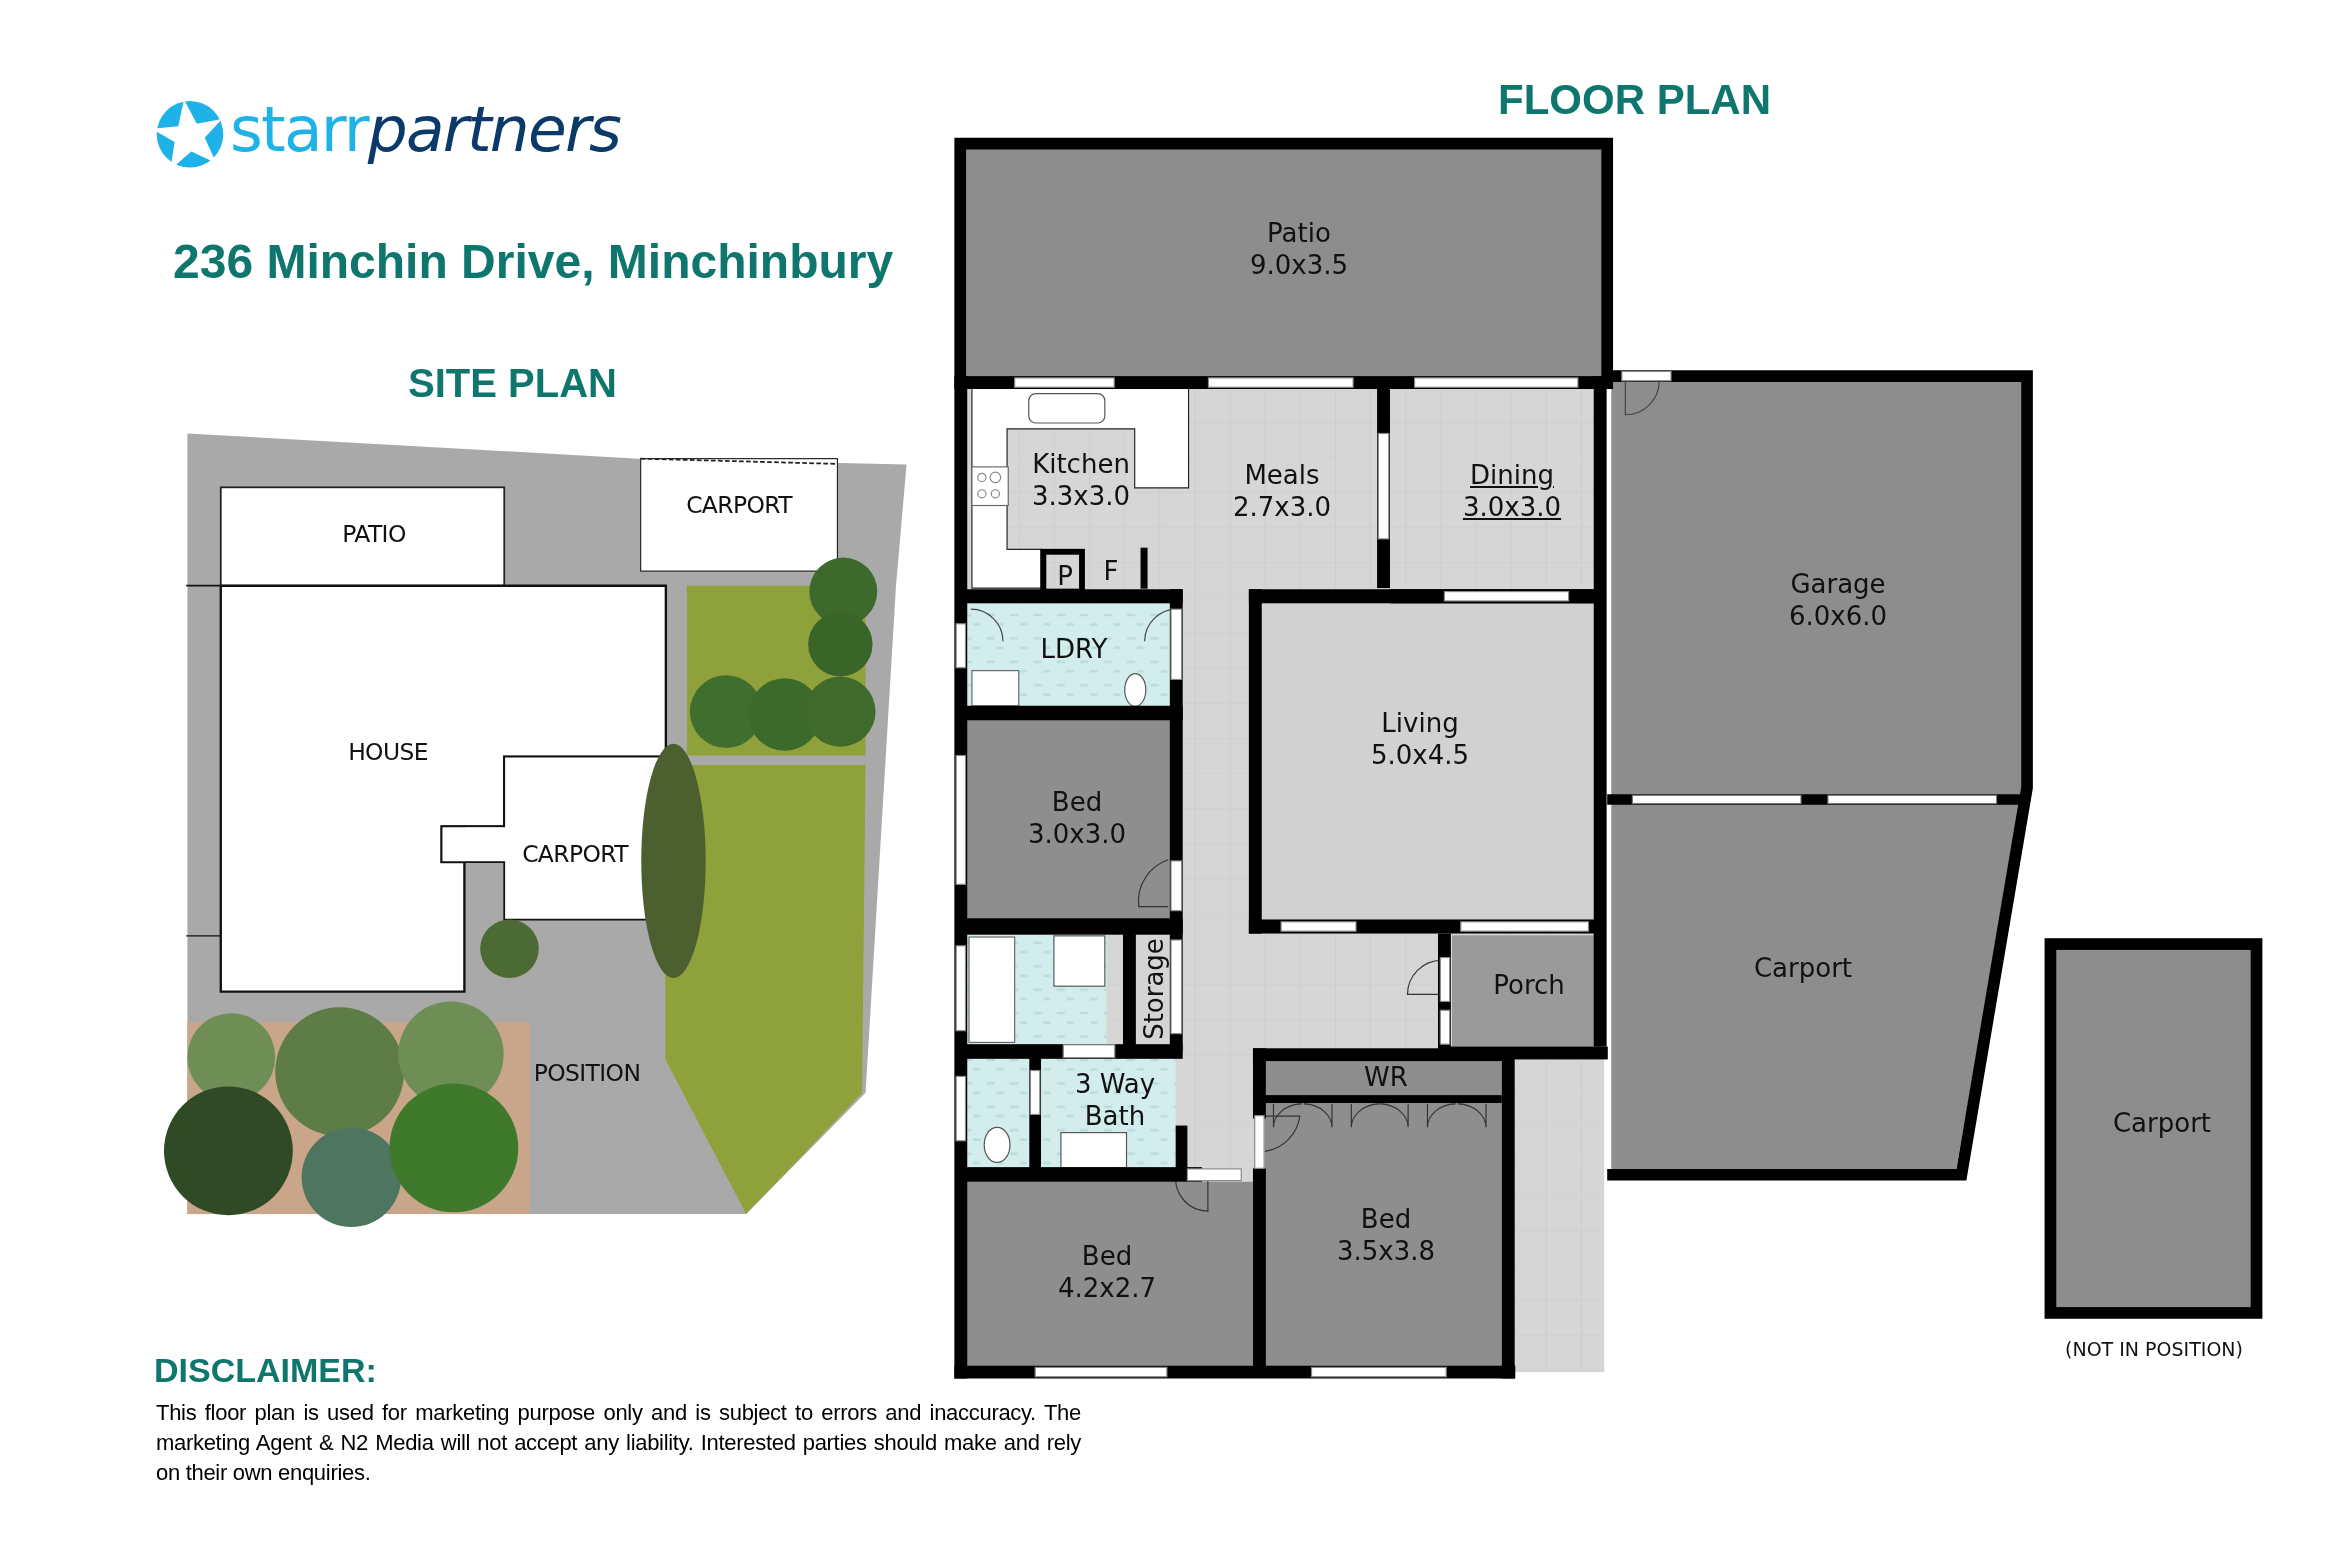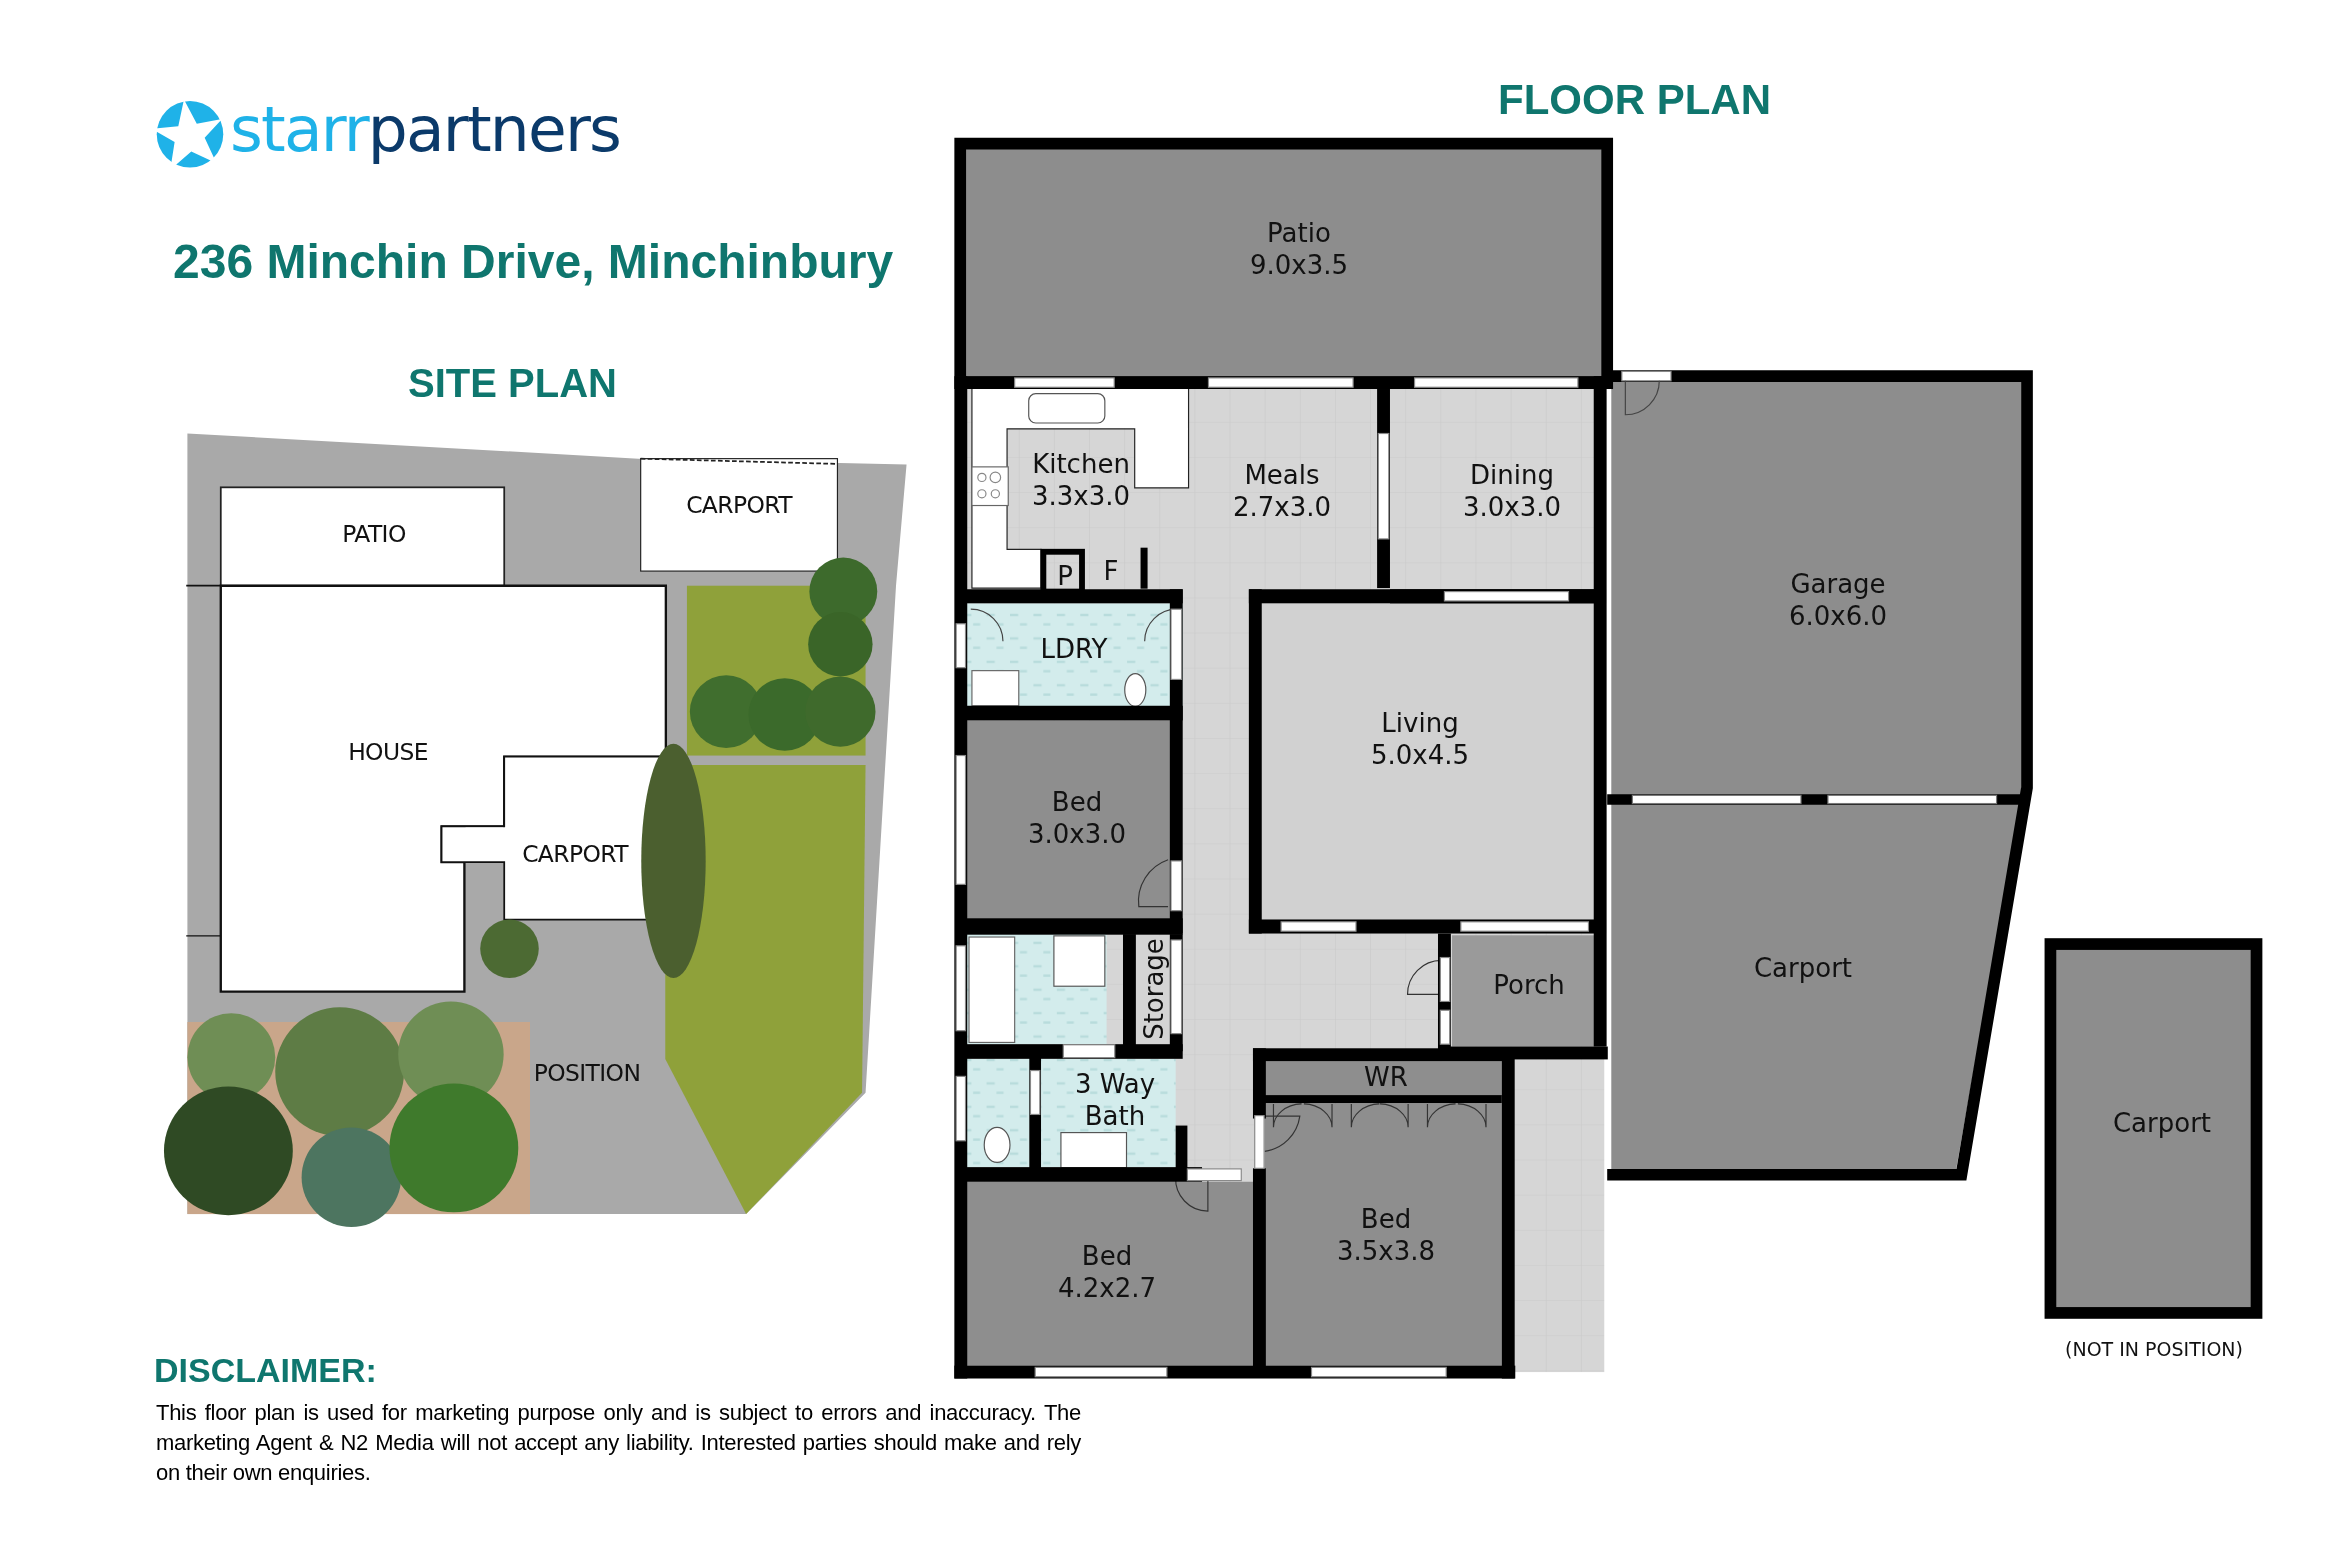--- a/index.html
+++ b/index.html
@@ -1,21 +1,21 @@
 <!DOCTYPE html>
 <html style="font-size:9.4px"><head>
 <meta charset="utf-8">
 <style>
   html, body { margin:0; padding:0; background:#ffffff; }
   body { width:2342px; height:1562px; position:relative; overflow:hidden; font-family:"Liberation Sans", sans-serif; color:#1a1a1a; }
   .abs { position:absolute; }
   .logo { left:155px; top:98px; width:410px; height:73px; }
   .logo-word { position:absolute; left:75px; top:-4.7px; font-family:"DejaVu Sans", sans-serif; font-size:63px; letter-spacing:-1.8px; line-height:73px; white-space:nowrap; }
   .logo-word .a { color:#1fb2e8; }
-  .logo-word .b { color:#0b3a6a; }
+  .logo-word .b { color:#0b3a6a;font-style:italic; }
   .heading { font-family:"Liberation Sans", sans-serif; font-weight:bold; color:#0f766e; white-space:nowrap; }
   .site-label { font-family:"DejaVu Sans", sans-serif; font-size:23.4px; color:#111; position:absolute; text-align:center; transform:translate(-50%,-50%); white-space:nowrap; letter-spacing:-0.6px; }
   .room-label { position:absolute; text-align:center; transform:translate(-50%,-50%); font-family:"DejaVu Sans", sans-serif; font-size:26px; line-height:32px; color:#111; white-space:nowrap; }
   .room-label span { display:block; }
   .disclaimer-body { left:156px; top:1398px; width:925px; font-family:"Liberation Sans", sans-serif; font-size:22px; line-height:30px; text-align:justify; color:#000000; letter-spacing:-0.3px; }
   .not-in-pos { left:2043px; top:1338px; width:222px; text-align:center; font-family:"DejaVu Sans", sans-serif; font-size:19px; color:#111; }
 </style>
 </head>
 <body>
 
@@ -243,21 +243,21 @@
       <span>9.0x3.5</span>
     </div>
   <div class="room-label" style="left:1081px; top:480px;">
       <span>Kitchen</span>
       <span>3.3x3.0</span>
     </div>
   <div class="room-label" style="left:1282px; top:491px;">
       <span>Meals</span>
       <span>2.7x3.0</span>
     </div>
-  <div class="room-label" style="left:1512px; top:491px;">
+  <div class="room-label" style="left:1512px; top:491px;text-decoration:underline;">
       <span>Dining</span>
       <span>3.0x3.0</span>
     </div>
   <div class="room-label" style="left:1838px; top:600px;">
       <span>Garage</span>
       <span>6.0x6.0</span>
     </div>
   <div class="room-label" style="left:1065px; top:576px;">P</div>
   <div class="room-label" style="left:1111px; top:571px;">F</div>
   <div class="room-label" style="left:1074px; top:649px;">LDRY</div>

